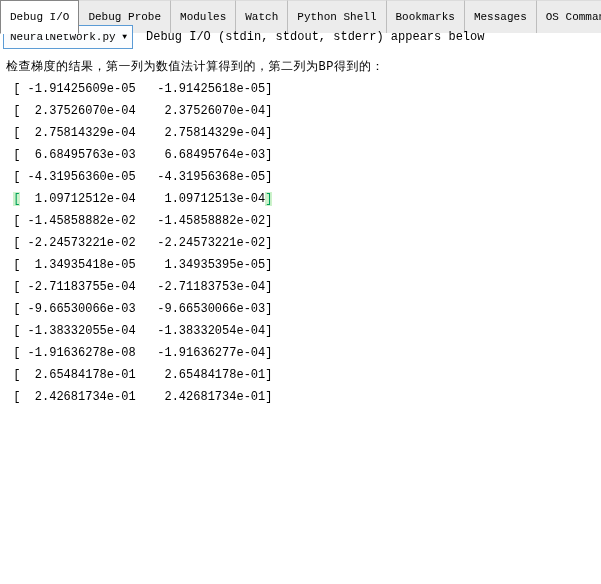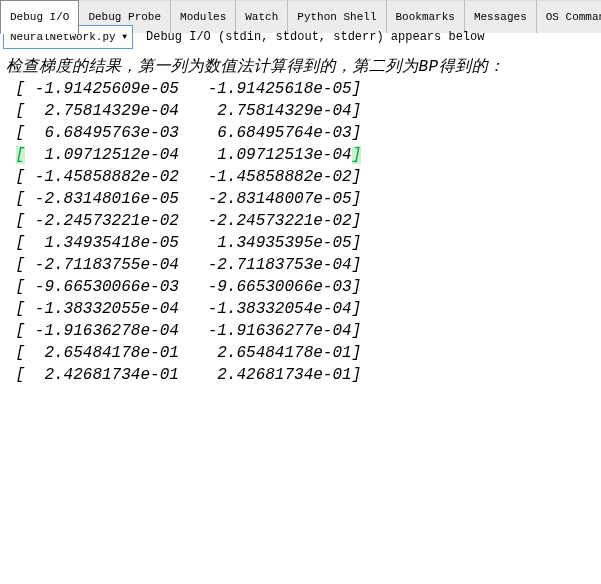--- a/index.html
+++ b/index.html
@@ -68,24 +68,23 @@
     font-size: 12px;
     white-space: pre;
   }
   
   .output {
     padding: 4px 0 0 6px;
     background: #fff;
   }
   .line {
     white-space: pre;
-    font-size: 16px;
+    font-size: 12px;
     line-height: 22px;
     height: 22px;
-    font-style: italic;
   }
   .line.header {
     font-family: "Liberation Mono", "DejaVu Sans", sans-serif;
     letter-spacing: 0.5px;
   }
   .hl-bracket {
     background: #cdf2cb;
     color: #00a05a;
   }
 </style>
@@ -110,29 +109,30 @@
       <span class="val">NeuralNetwork.py (j</span>
       <span class="arrow">▼</span>
     </div>
     <span class="desc">Debug I/O (stdin, stdout, stderr) appears below</span>
   </div>
 
   <div class="output">
     <div class="line header">检查梯度的结果，第一列为数值法计算得到的，第二列为BP得到的：</div>
     <div id="rows">
         <div class="line"> [ -1.91425609e-05   -1.91425618e-05]</div>
+        <div class="line"> [  2.37526070e-04    2.37526070e-04]</div>
         <div class="line"> [  2.75814329e-04    2.75814329e-04]</div>
         <div class="line"> [  6.68495763e-03    6.68495764e-03]</div>
+        <div class="line"> [ -4.31956360e-05   -4.31956368e-05]</div>
         <div class="line"> <span class="hl-bracket">[</span>  1.09712512e-04    1.09712513e-04<span class="hl-bracket">]</span></div>
         <div class="line"> [ -1.45858882e-02   -1.45858882e-02]</div>
-        <div class="line"> [ -2.83148016e-05   -2.83148007e-05]</div>
         <div class="line"> [ -2.24573221e-02   -2.24573221e-02]</div>
         <div class="line"> [  1.34935418e-05    1.34935395e-05]</div>
         <div class="line"> [ -2.71183755e-04   -2.71183753e-04]</div>
         <div class="line"> [ -9.66530066e-03   -9.66530066e-03]</div>
         <div class="line"> [ -1.38332055e-04   -1.38332054e-04]</div>
-        <div class="line"> [ -1.91636278e-04   -1.91636277e-04]</div>
+        <div class="line"> [ -1.91636278e-08   -1.91636277e-04]</div>
         <div class="line"> [  2.65484178e-01    2.65484178e-01]</div>
         <div class="line"> [  2.42681734e-01    2.42681734e-01]</div>
       </div>
   </div>
 
 </div>
 
 </body></html>

